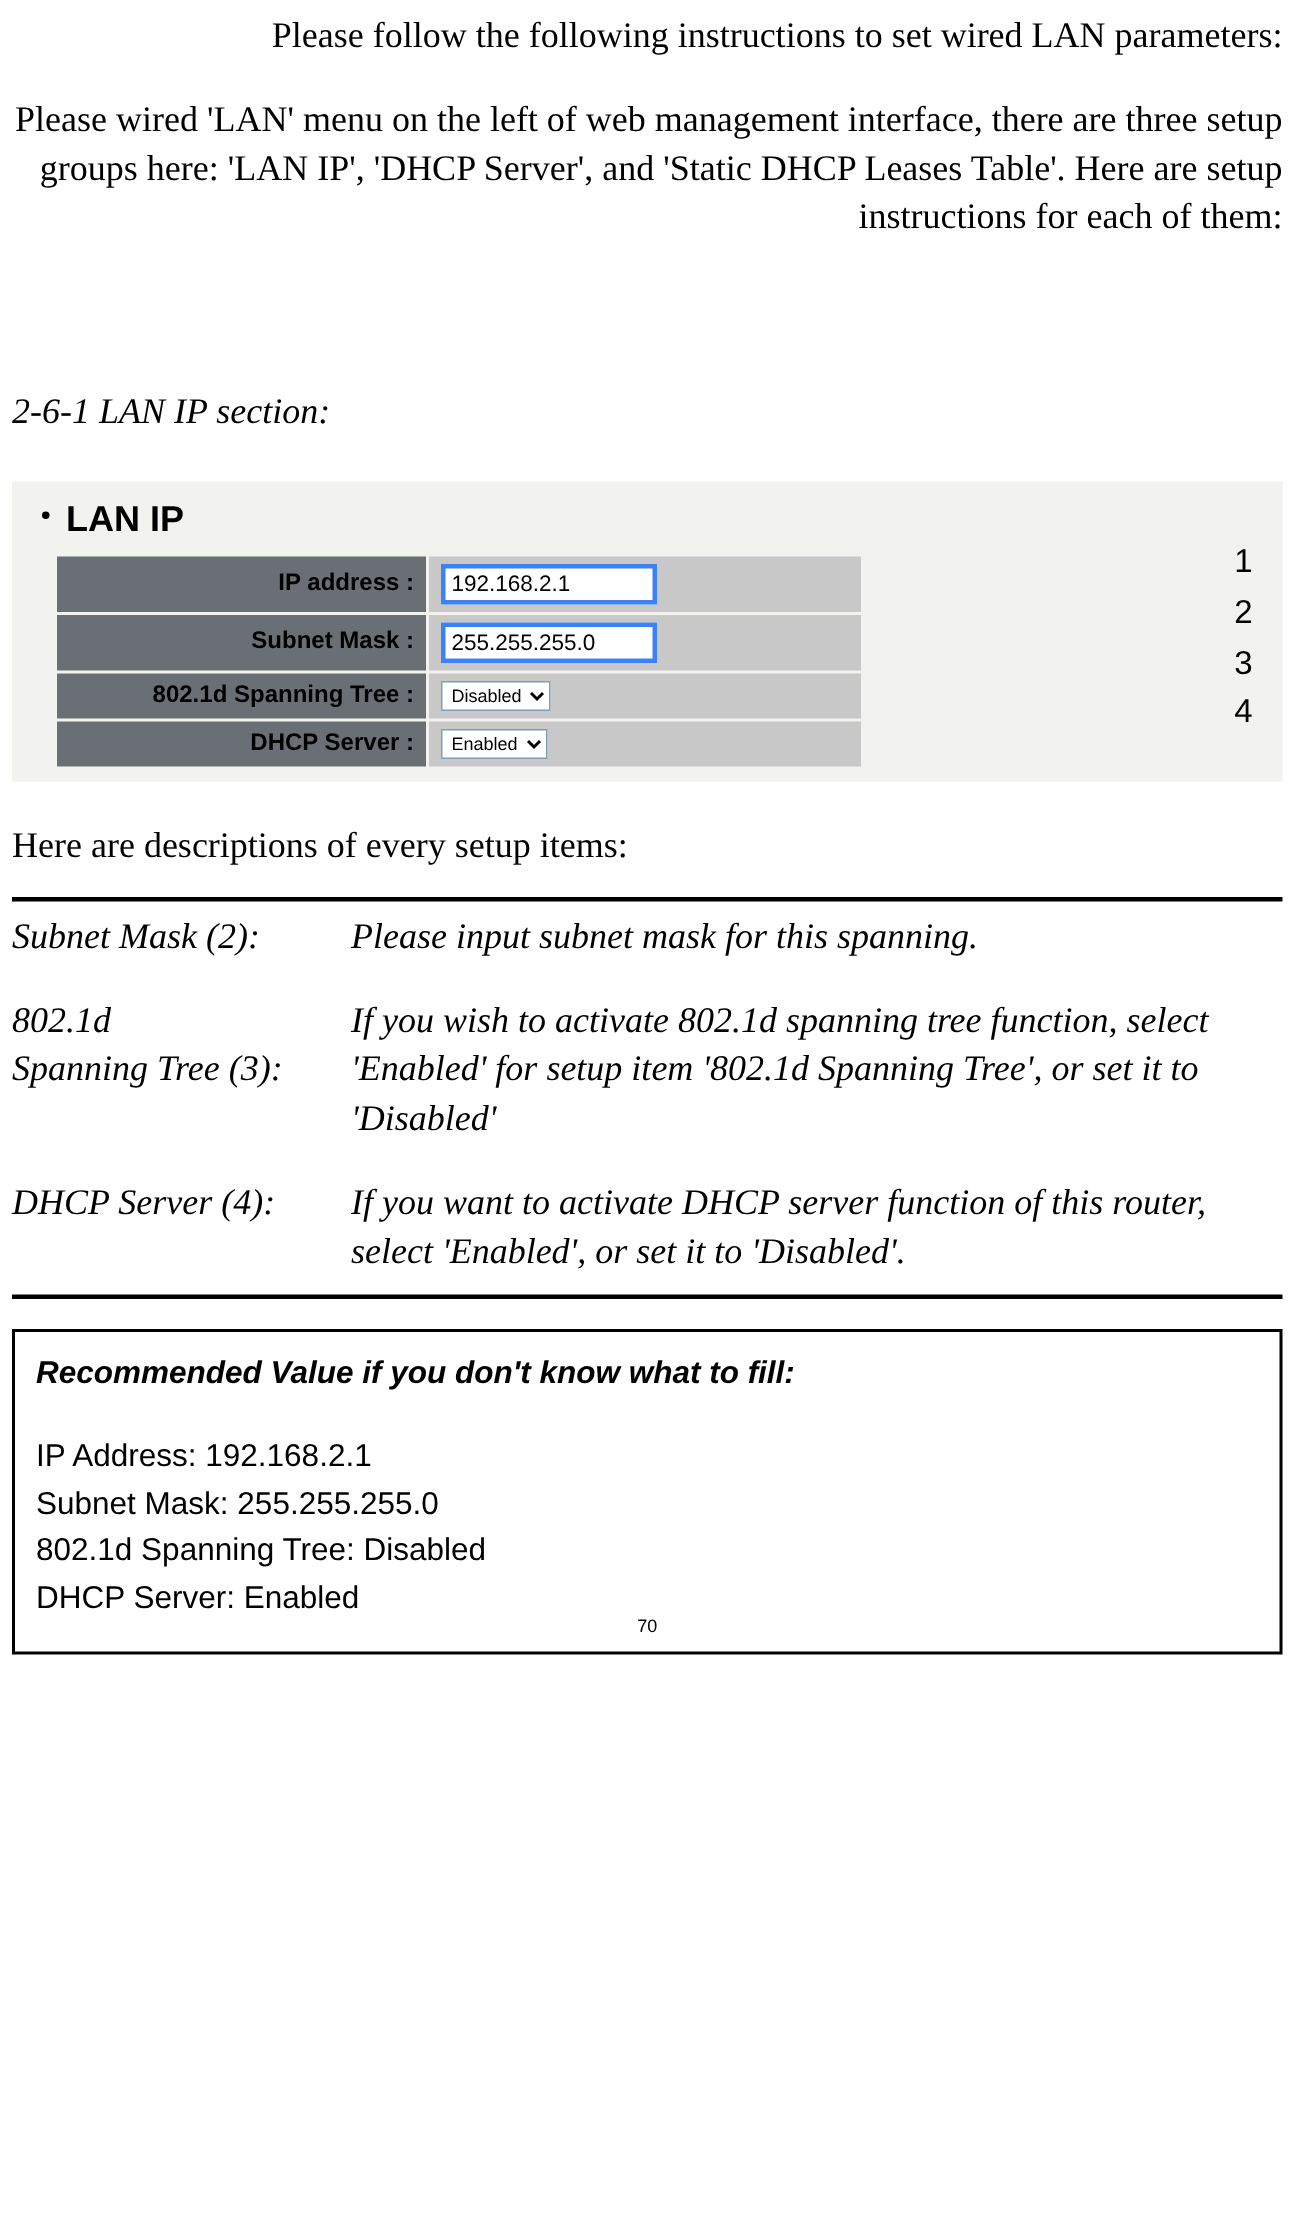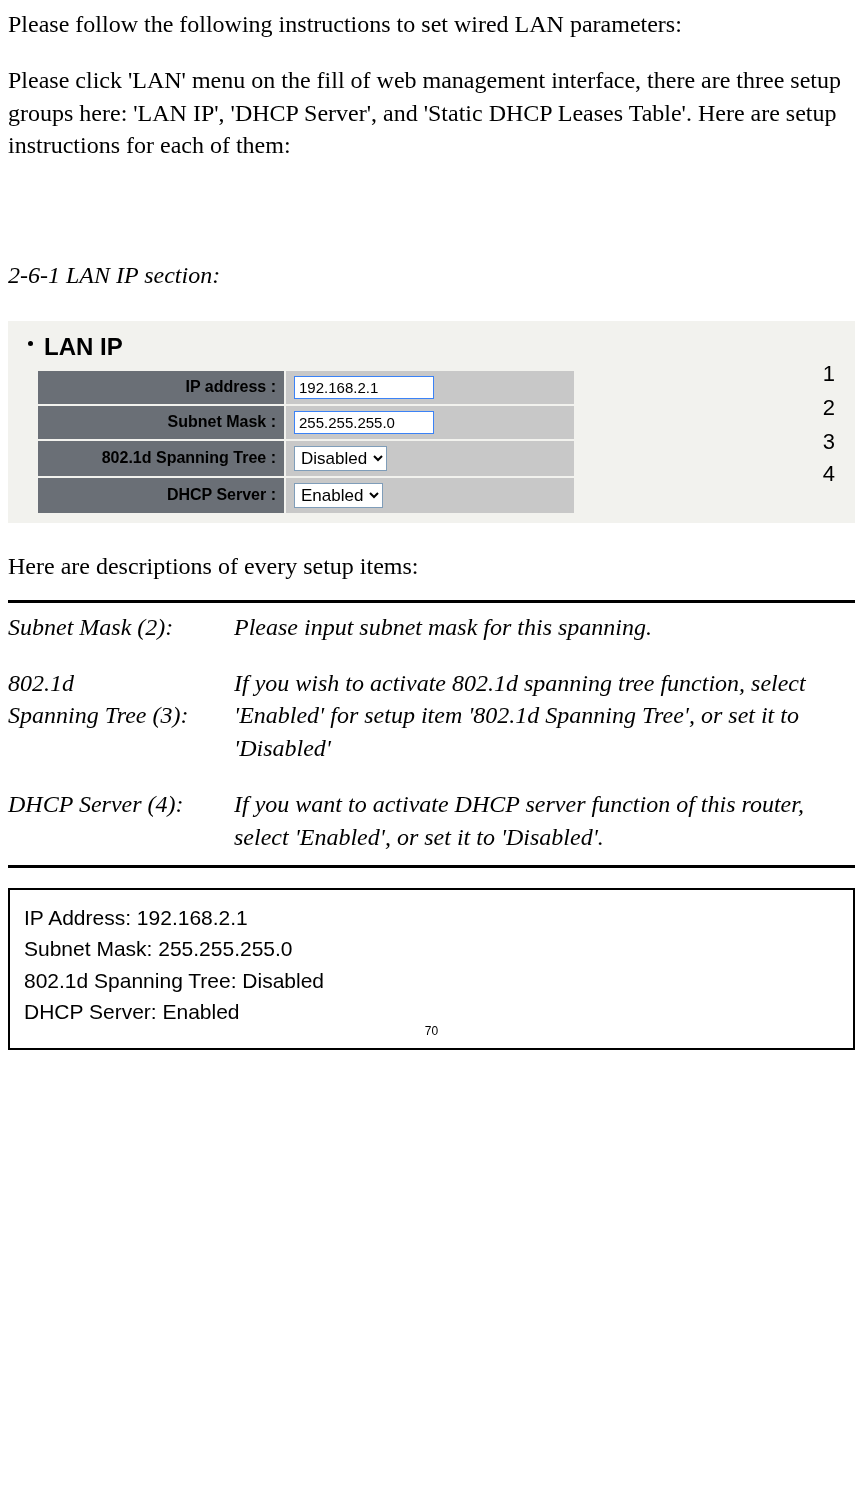--- a/index.html
+++ b/index.html
@@ -4,21 +4,21 @@
 <style>
   body {
     font-family: "Times New Roman", serif;
     font-size: 24px;
     margin: 0;
     padding: 8px;
     width: 847px;
     color: #000;
     background: #fff;
   }
-  .para { margin: 0 0 24px 0; line-height: 1.35; }
+  .para { margin: 0 0 24px 0; line-height: 1.35; text-align: right; }
   .section-title { font-style: italic; margin: 100px 0 32px 0; }
   .screenshot {
     background: #F2F2EE;
     padding: 8px;
     position: relative;
     margin-bottom: 30px;
   }
   .screenshot-header {
     font-weight: bold;
     font-family: Arial, sans-serif;
@@ -52,24 +52,24 @@
     text-align: right;
     width: 230px;
   }
   .value-cell {
     background: #C8C8C8;
   }
   .value-cell input[type=text] {
     width: 130px;
     font-size: 15px;
     padding: 2px 4px;
-    border: 1px solid #3b82f6;
+    border: 3px solid #3b82f6;
   }
   .value-cell select {
-    font-size: 17px;
+    font-size: 12px;
     padding: 1px 2px;
     border: 1px solid #7F9DB9;
     background: #fff;
   }
   .annot {
     position: absolute;
     right: 20px;
     font-family: Arial, sans-serif;
     font-size: 22px;
   }
@@ -92,21 +92,21 @@
     font-size: 21px;
     line-height: 1.5;
   }
   .rec-box .rec-title { font-weight: bold; font-style: italic; margin-bottom: 24px; }
   .page-num { text-align: center; font-size: 12px; margin-top: -6px; }
 </style>
 </head>
 <body>
 
 <p class="para">Please follow the following instructions to set wired LAN parameters:</p>
-<p class="para">Please click 'LAN' menu on the fill of web management interface, there are three setup groups here: 'LAN IP', 'DHCP Server', and 'Static DHCP Leases Table'. Here are setup instructions for each of them:</p>
+<p class="para">Please wired 'LAN' menu on the left of web management interface, there are three setup groups here: 'LAN IP', 'DHCP Server', and 'Static DHCP Leases Table'. Here are setup instructions for each of them:</p>
 
 <p class="section-title">2-6-1 LAN IP section:</p>
 
 <div class="screenshot">
   <div class="screenshot-header">LAN IP</div>
   <table class="form-table">
     <tbody>
         <tr>
       <td class="label-cell">IP address :</td>
       <td class="value-cell">
@@ -155,18 +155,19 @@
   </tr>
   <tr>
     <td class="dlabel">DHCP Server (4):</td>
     <td>If you want to activate DHCP server function of this router, select 'Enabled', or set it to 'Disabled'.</td>
   </tr>
 </tbody>
   </table>
 <hr class="rule-bottom">
 
 <div class="rec-box">
+  <div class="rec-title">Recommended Value if you don't know what to fill:</div>
   <div>IP Address: 192.168.2.1</div>
   <div>Subnet Mask: 255.255.255.0</div>
   <div>802.1d Spanning Tree: Disabled</div>
   <div>DHCP Server: Enabled</div>
   <div class="page-num">70</div>
 </div>
 
 </body></html>

